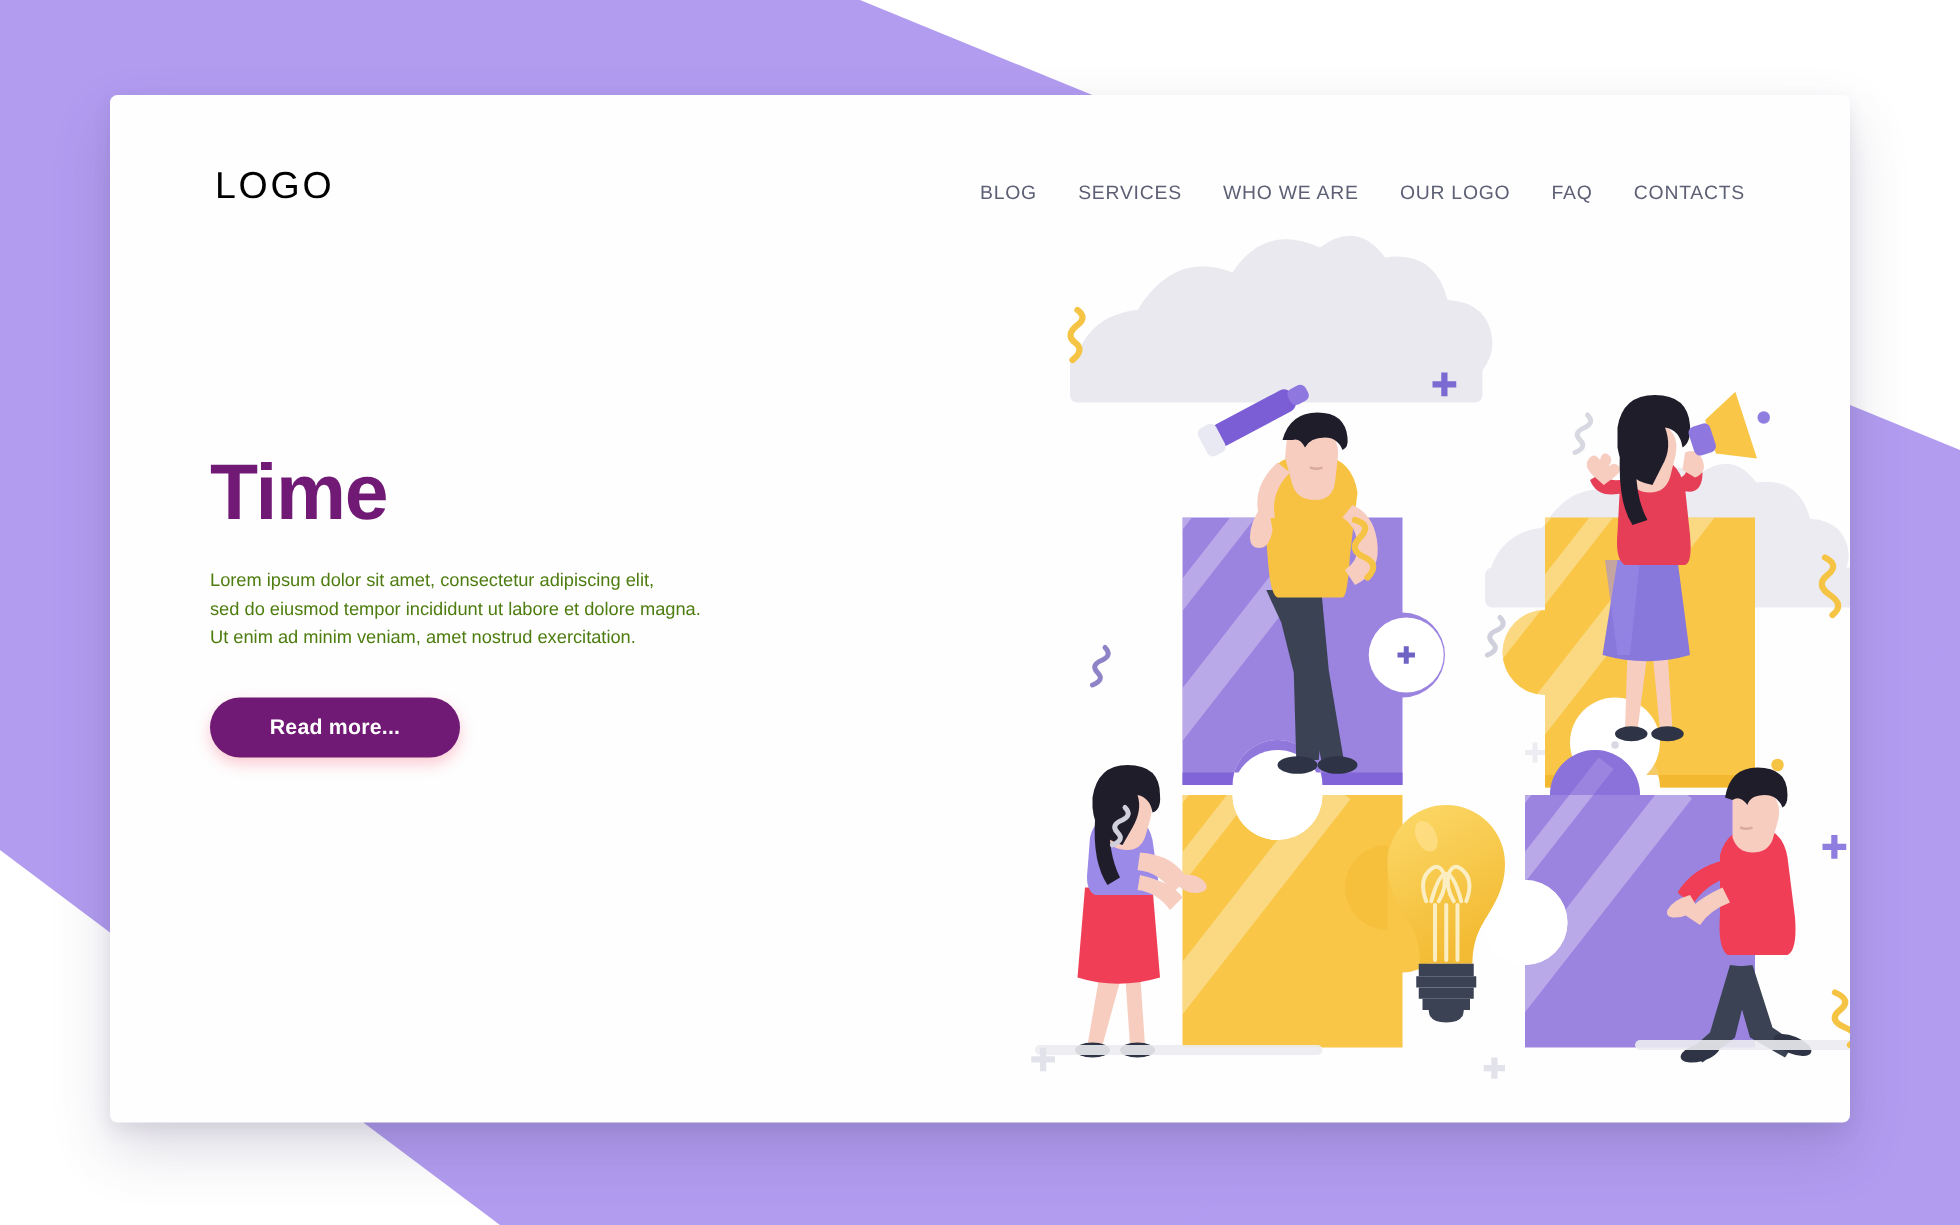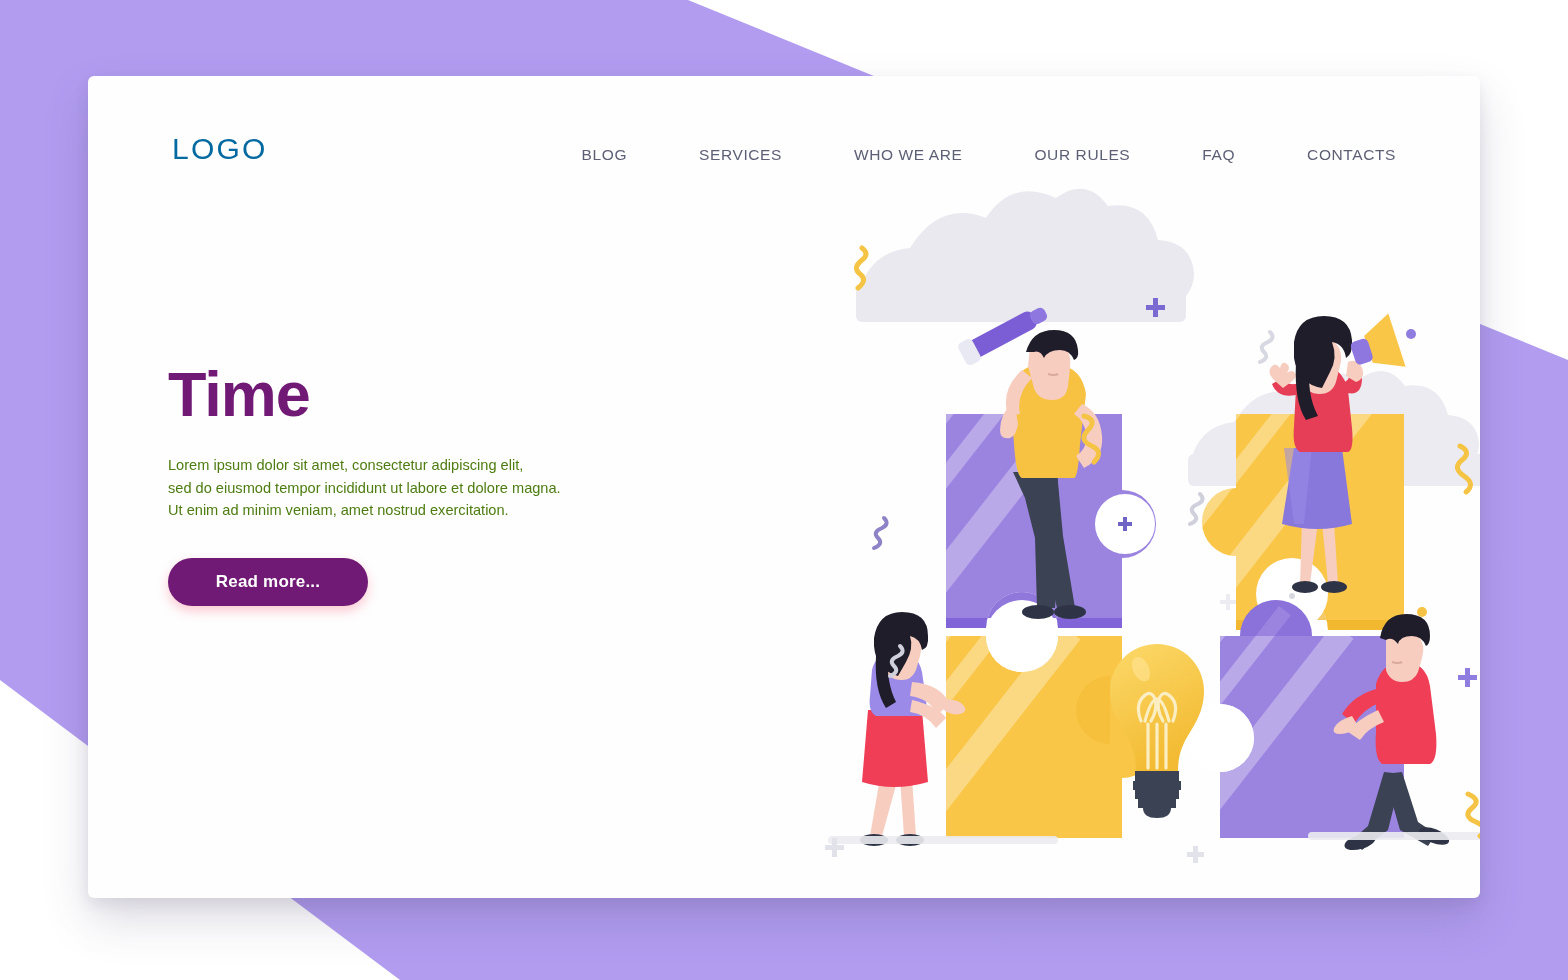--- a/index.html
+++ b/index.html
@@ -39,28 +39,28 @@
   .card{
     position:absolute;left:88px;top:76px;width:1392px;height:822px;
     background:#fefefe;border-radius:6px;
     box-shadow:0 22px 46px rgba(80,70,110,.20), 0 6px 14px rgba(80,70,110,.10);
     overflow:hidden;
   }
 
   
   .logo{
     position:absolute;left:84px;top:56px;
-    font-size:30px;letter-spacing:2.2px;color:#0369a1;font-weight:400;
+    font-size:30px;letter-spacing:2.2px;color:#000000;font-weight:400;
   }
   .nav{
     position:absolute;right:84px;top:66px;display:flex;align-items:center;gap:0;
   }
   .nav-item{
     font-size:15.5px;color:#5d6075;letter-spacing:.6px;white-space:nowrap;
-    padding:4px 0;margin-left:72px;cursor:pointer;
+    padding:4px 0;margin-left:33px;cursor:pointer;
   }
   .nav-item:first-child{margin-left:16px;}
 
   
   .hero{position:absolute;left:80px;top:290px;width:500px;}
   .headline{
     font-size:63px;line-height:0.92;font-weight:bold;color:#701a75;
     letter-spacing:-1px;margin:0;
   }
   .headline .l2{display:block;}
@@ -92,21 +92,21 @@
   <div class="bg-tri-bl"></div>
 
   <div class="card">
 
     <div class="logo">LOGO</div>
 
     <nav class="nav">
       <a class="nav-item">BLOG</a>
       <a class="nav-item">SERVICES</a>
       <a class="nav-item">WHO WE ARE</a>
-      <a class="nav-item">OUR RULES</a>
+      <a class="nav-item">OUR LOGO</a>
       <a class="nav-item">FAQ</a>
       <a class="nav-item">CONTACTS</a>
     </nav>
 
     <div class="hero">
       <h1 class="headline">
         <span>Time</span>
       </h1>
       <div class="subcopy">
         <div>Lorem ipsum dolor sit amet, consectetur adipiscing elit,</div>

